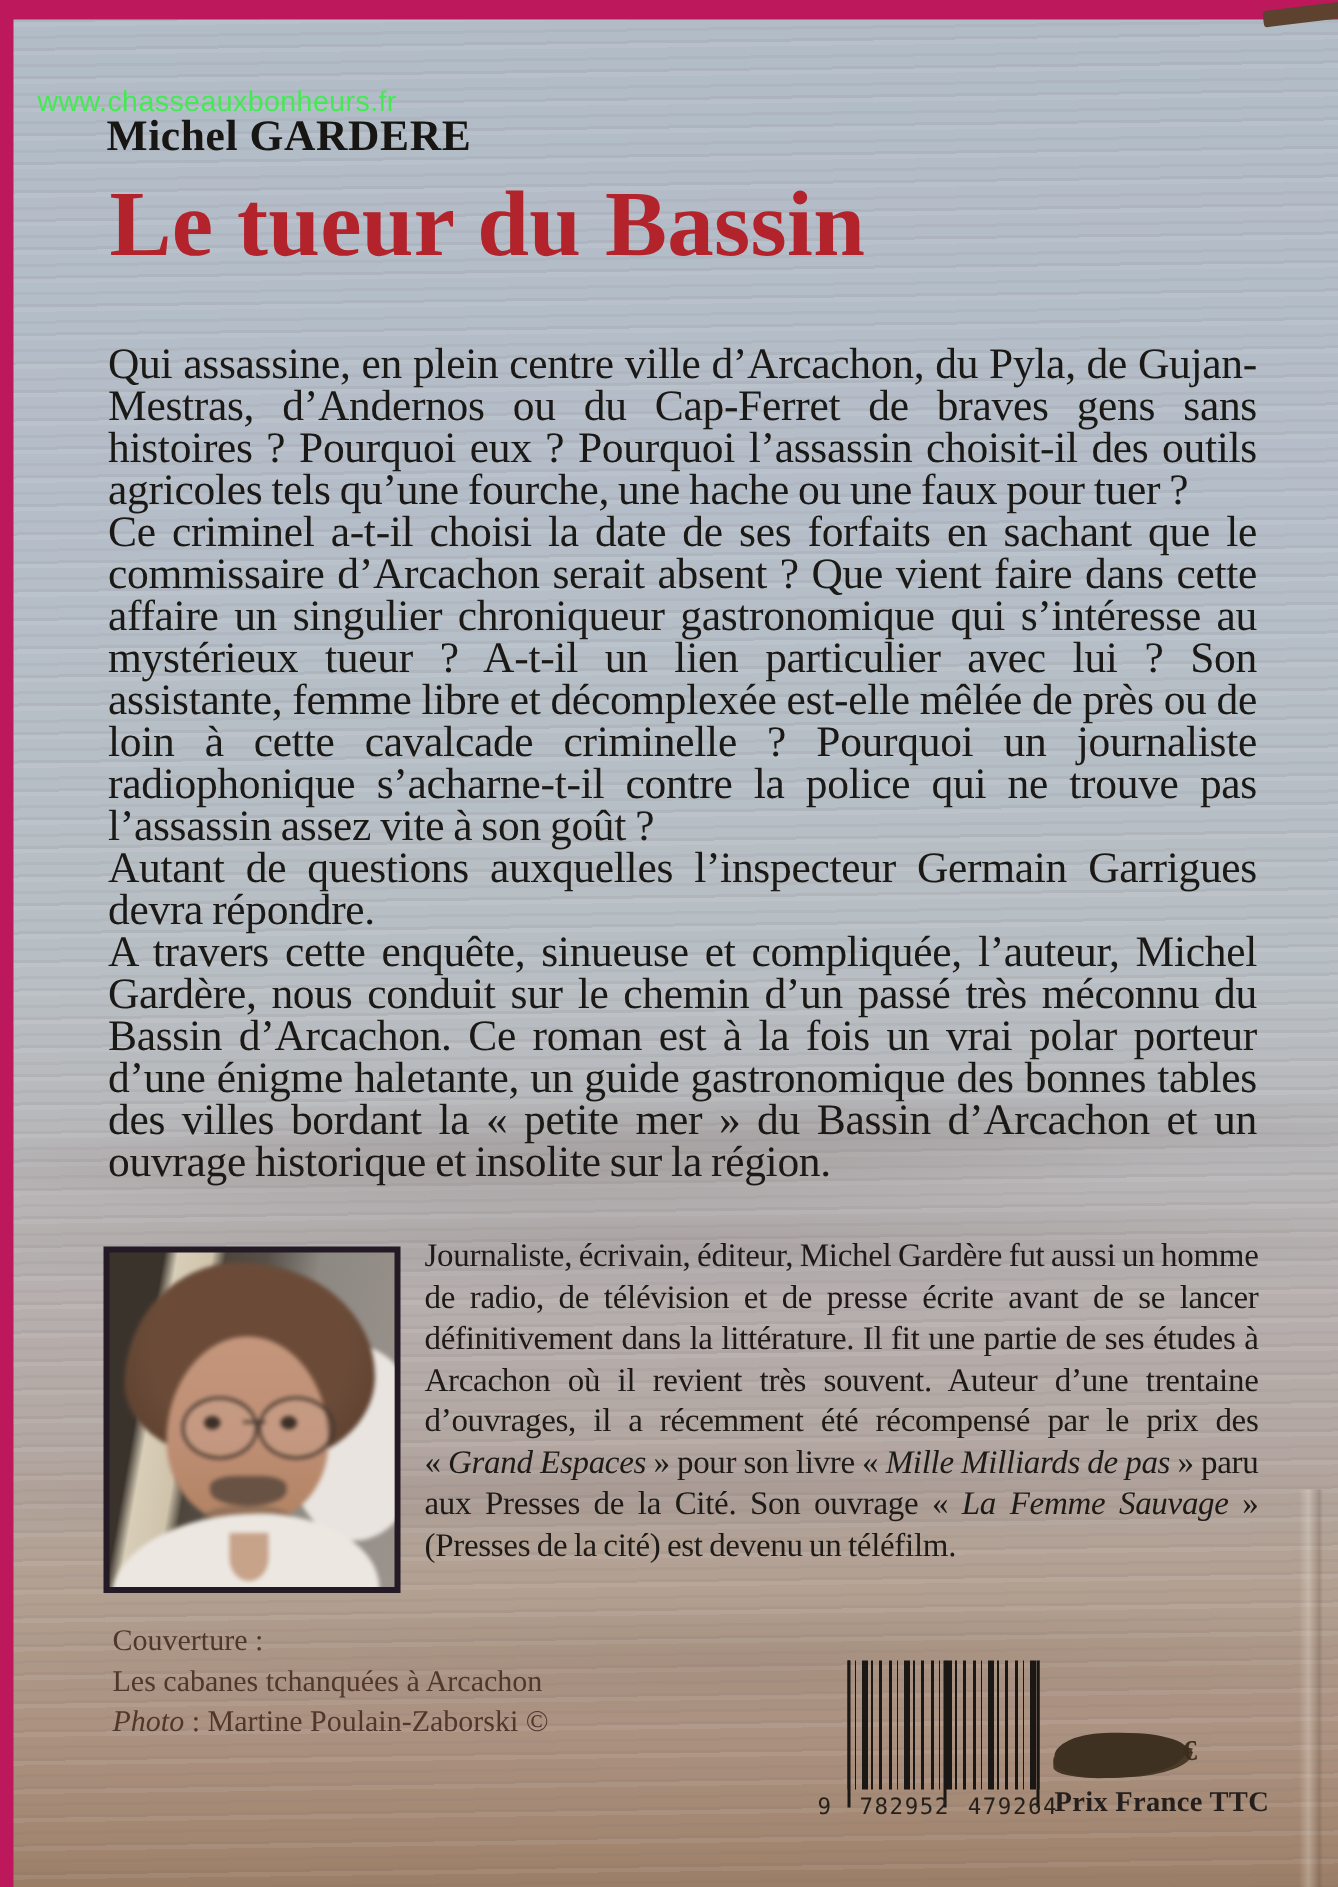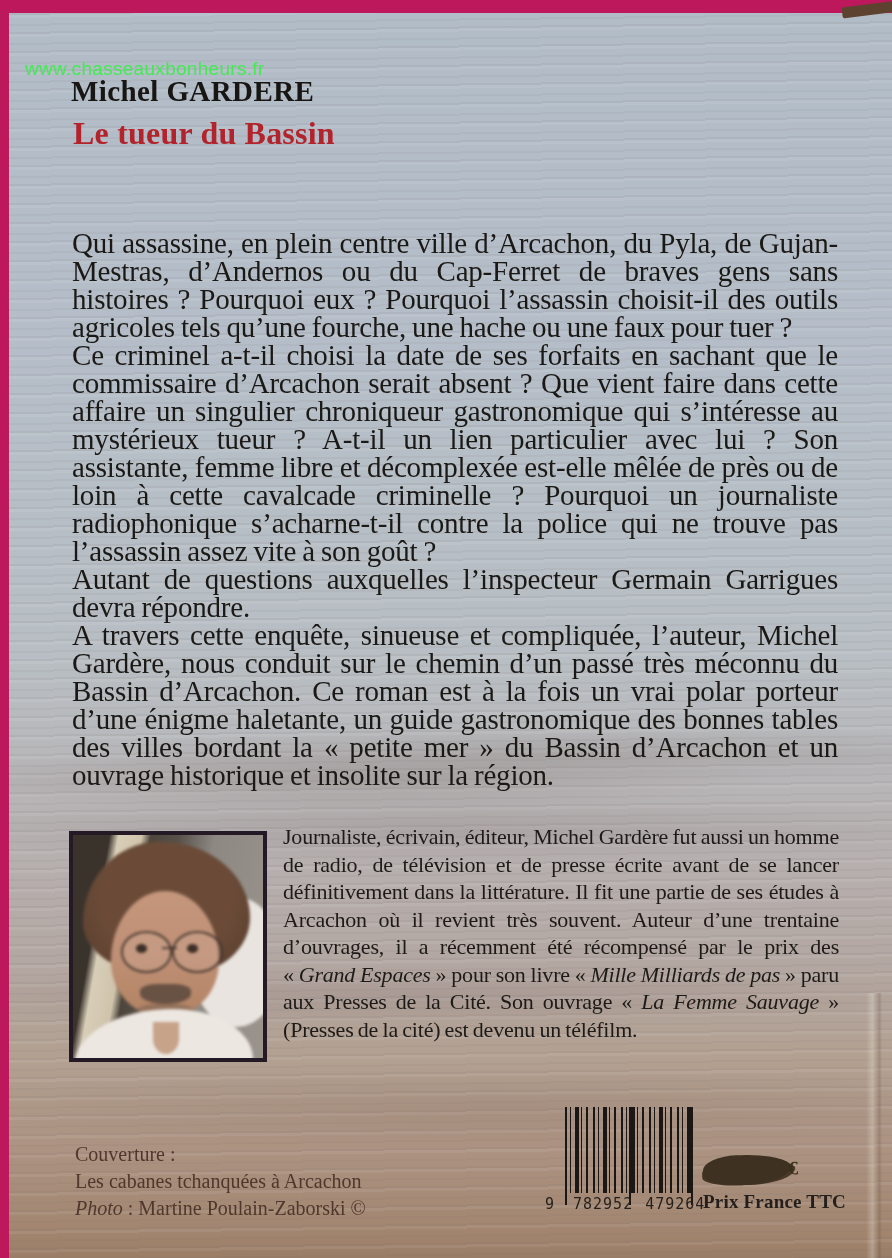--- a/index.html
+++ b/index.html
@@ -21,21 +21,21 @@
   .corner-slash{position:absolute;top:4px;right:-6px;width:56px;height:11px;
     background:#5d432f;transform:rotate(-7deg);border-radius:2px;}
   .page-edge{position:absolute;right:10px;top:980px;bottom:0;width:16px;pointer-events:none;
     background:linear-gradient(90deg, transparent, rgba(246,240,228,0.28) 40%, rgba(92,66,50,0.22) 85%, transparent);}
 
   .watermark{position:absolute;left:16px;top:45px;
     font-family:"Liberation Sans", sans-serif;font-size:19px;font-weight:500;
     color:rgba(56,239,70,0.92);letter-spacing:0.3px;}
   .author{position:absolute;left:62px;top:62px;font-size:29px;font-weight:bold;
     color:#181613;letter-spacing:0.4px;}
-  .title{position:absolute;left:64px;top:102px;font-size:32px;font-weight:bold;
+  .title{position:absolute;left:64px;top:102px;font-size:62px;font-weight:bold;
     color:#b2232b;letter-spacing:0.2px;}
 
   .synopsis{position:absolute;left:63px;top:216px;width:766px;
     font-size:29px;line-height:28px;color:#1b1916;
     text-align:justify;letter-spacing:-0.2px;word-spacing:-1px;}
   .synopsis p{margin:0;}
 
   
   .photo{position:absolute;left:60px;top:818px;width:198px;height:231px;
     background:#241a26;padding:4px;box-sizing:border-box;}
@@ -65,21 +65,21 @@
   .p-shirt{position:absolute;bottom:-3%;left:1%;width:94%;height:25%;
     background:#ece7e0;border-radius:55% 45% 0 0 / 100% 90% 0 0;}
   .p-collar{position:absolute;bottom:2%;left:42%;width:14%;height:14%;
     background:#c9a286;border-radius:0 0 50% 50%;}
 
   .bio{position:absolute;left:274px;top:810px;width:556px;
     font-size:22px;line-height:27.5px;color:#1d1a17;
     text-align:justify;letter-spacing:-0.2px;word-spacing:-1px;font-family:Liberation Serif, serif;}
   .bio i{font-style:italic;}
 
-  .credits{position:absolute;left:66px;top:1128px;font-size:20px;line-height:27px;
+  .credits{position:absolute;left:66px;top:1068px;font-size:20px;line-height:27px;
     color:#50372c;}
   .credits i{font-style:italic;margin-top:39px;}
 
   .barcode{position:absolute;left:536px;top:1094px;width:170px;height:120px;}
   .bars{position:absolute;left:20px;top:0;width:128px;height:86px;
     background:repeating-linear-gradient(90deg,
       #1a1714 0 2px, transparent 2px 5px,
       #1a1714 5px 6px, transparent 6px 10px,
       #1a1714 10px 14px, transparent 14px 16px,
       #1a1714 16px 17px, transparent 17px 21px,

